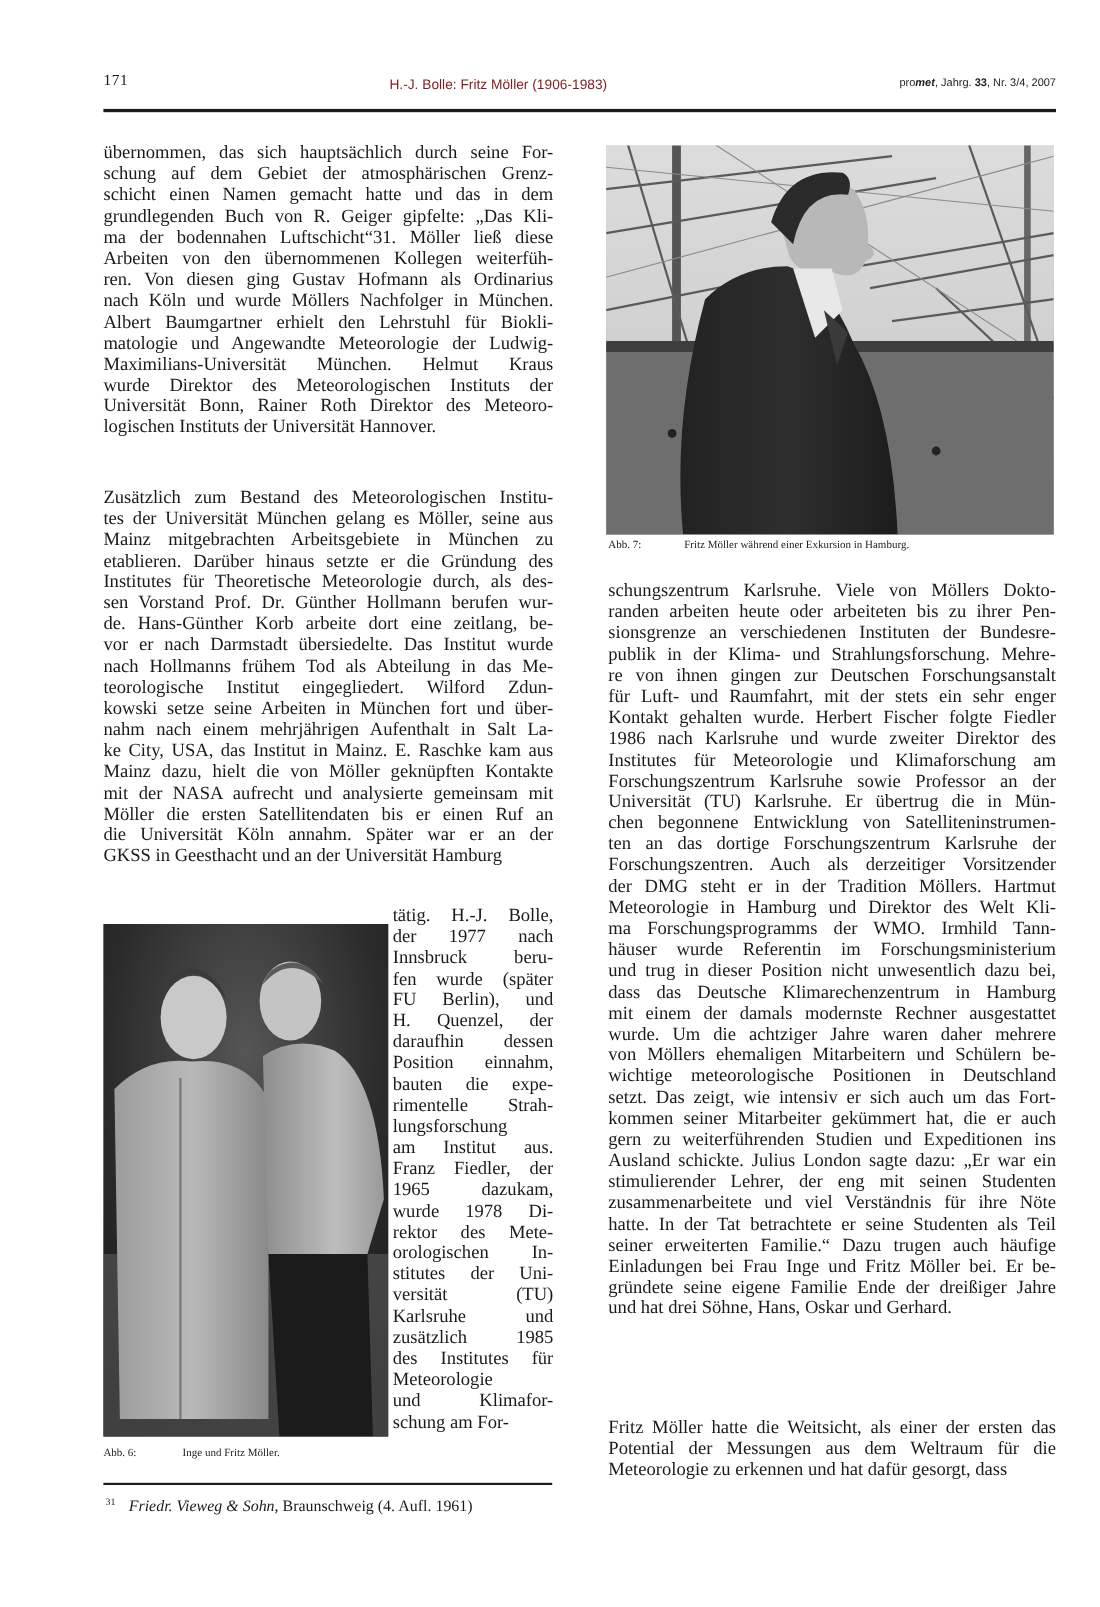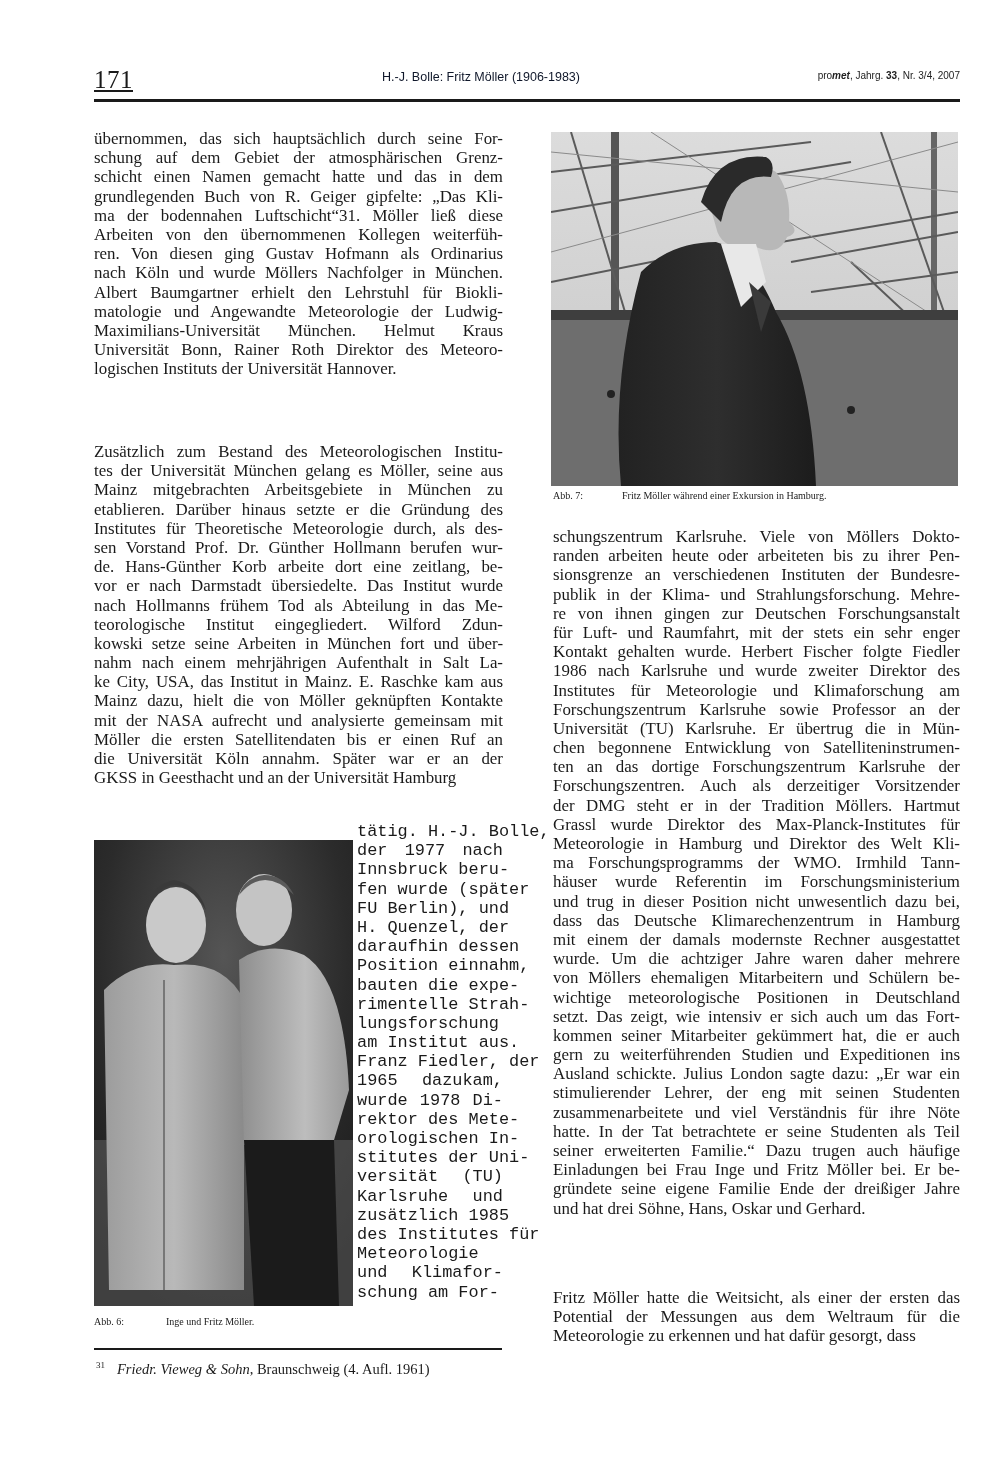--- a/index.html
+++ b/index.html
@@ -1,30 +1,30 @@
 <!DOCTYPE html>
 <html><head>
 <meta charset="utf-8">
 <style>
   html, body { margin:0; padding:0; background:#ffffff; }
   body { width:1000px; height:1461px; position:relative; overflow:hidden;
          font-family:"Liberation Serif", "DejaVu Serif", serif; color:#1a1a1a; }
-  .hdr-page { position:absolute; left:94px; top:66px; font-size:25px; letter-spacing:0.5px;text-decoration:underline; }
-  .hdr-mid { position:absolute; left:354px; top:70px; font-family:"Liberation Sans", sans-serif; font-size:12.5px; color:#0f172a;margin-left:28px; }
+  .hdr-page { position:absolute; left:94px; top:66px; font-size:14px; letter-spacing:0.5px; }
+  .hdr-mid { position:absolute; left:354px; top:70px; font-family:"Liberation Sans", sans-serif; font-size:12.5px; color:#7f1d1d; }
   .hdr-right { position:absolute; right:40px; top:70px; font-family:"Liberation Sans", sans-serif; font-size:10px; color:#222; }
   .hdr-right b { font-weight:bold; }
   .hdr-rule { position:absolute; left:94px; top:99px; width:866px; height:3px; background:#1a1a1a; }
 
   .para { position:absolute; font-size:16.9px; line-height:19.2px; text-align:justify; }
   .para .ln { display:block; text-align:justify; text-align-last:justify; white-space:nowrap; height:19.2px; }
   .para .ln.last { text-align-last:left; }
 
   .col-left { left:94px; width:409px; }
   .col-right { left:553px; width:407px; }
-  .col-narrow { left:357px; width:146px;font-family:Liberation Mono, monospace; }
+  .col-narrow { left:357px; width:146px; }
 
   .photo { position:absolute; overflow:hidden; }
   .photo7 { left:551px; top:132px; width:407px; height:354px; background:linear-gradient(180deg,#d8d8d8 0%,#bdbdbd 45%,#7a7a7a 62%,#5d5d5d 100%); }
   .photo6 { left:94px; top:840px; width:259px; height:466px; background:radial-gradient(ellipse at 40% 20%, #6a6a6a 0%, #2a2a2a 60%, #1c1c1c 100%); }
 
   .caption { position:absolute; font-size:10px; color:#222; }
   .caption .lbl { display:inline-block; }
   .foot-rule { position:absolute; left:94px; top:1348px; width:408px; height:2px; background:#1a1a1a; }
   .footnote { position:absolute; left:96px; top:1360px; font-size:14.5px; }
   .footnote sup { font-size:9px; vertical-align:6px; margin-right:12px; }
@@ -43,20 +43,21 @@
     <span class="ln">schung auf dem Gebiet der atmosphärischen Grenz-</span>
     <span class="ln">schicht einen Namen gemacht hatte und das in dem</span>
     <span class="ln">grundlegenden Buch von R. Geiger gipfelte: „Das Kli-</span>
     <span class="ln">ma der bodennahen Luftschicht“31. Möller ließ diese</span>
     <span class="ln">Arbeiten von den übernommenen Kollegen weiterfüh-</span>
     <span class="ln">ren. Von diesen ging Gustav Hofmann als Ordinarius</span>
     <span class="ln">nach Köln und wurde Möllers Nachfolger in München.</span>
     <span class="ln">Albert Baumgartner erhielt den Lehrstuhl für Biokli-</span>
     <span class="ln">matologie und Angewandte Meteorologie der Ludwig-</span>
     <span class="ln">Maximilians-Universität München. Helmut Kraus</span>
+    <span class="ln">wurde Direktor des Meteorologischen Instituts der</span>
     <span class="ln">Universität Bonn, Rainer Roth Direktor des Meteoro-</span>
     <span class="ln last">logischen Instituts der Universität Hannover.</span>
   </div>
 
 <div class="para col-left" style="top:442px;">
     <span class="ln">Zusätzlich zum Bestand des Meteorologischen Institu-</span>
     <span class="ln">tes der Universität München gelang es Möller, seine aus</span>
     <span class="ln">Mainz mitgebrachten Arbeitsgebiete in München zu</span>
     <span class="ln">etablieren. Darüber hinaus setzte er die Gründung des</span>
     <span class="ln">Institutes für Theoretische Meteorologie durch, als des-</span>
@@ -202,21 +203,20 @@
     <span class="ln">für Luft- und Raumfahrt, mit der stets ein sehr enger</span>
     <span class="ln">Kontakt gehalten wurde. Herbert Fischer folgte Fiedler</span>
     <span class="ln">1986 nach Karlsruhe und wurde zweiter Direktor des</span>
     <span class="ln">Institutes für Meteorologie und Klimaforschung am</span>
     <span class="ln">Forschungszentrum Karlsruhe sowie Professor an der</span>
     <span class="ln">Universität (TU) Karlsruhe. Er übertrug die in Mün-</span>
     <span class="ln">chen begonnene Entwicklung von Satelliteninstrumen-</span>
     <span class="ln">ten an das dortige Forschungszentrum Karlsruhe der</span>
     <span class="ln">Forschungszentren. Auch als derzeitiger Vorsitzender</span>
     <span class="ln">der DMG steht er in der Tradition Möllers. Hartmut</span>
-    <span class="ln">Grassl wurde Direktor des Max-Planck-Institutes für</span>
     <span class="ln">Meteorologie in Hamburg und Direktor des Welt Kli-</span>
     <span class="ln">ma Forschungsprogramms der WMO. Irmhild Tann-</span>
     <span class="ln">häuser wurde Referentin im Forschungsministerium</span>
     <span class="ln">und trug in dieser Position nicht unwesentlich dazu bei,</span>
     <span class="ln">dass das Deutsche Klimarechenzentrum in Hamburg</span>
     <span class="ln">mit einem der damals modernste Rechner ausgestattet</span>
     <span class="ln">wurde. Um die achtziger Jahre waren daher mehrere</span>
     <span class="ln">von Möllers ehemaligen Mitarbeitern und Schülern be-</span>
     <span class="ln">wichtige meteorologische Positionen in Deutschland</span>
     <span class="ln">setzt. Das zeigt, wie intensiv er sich auch um das Fort-</span>

